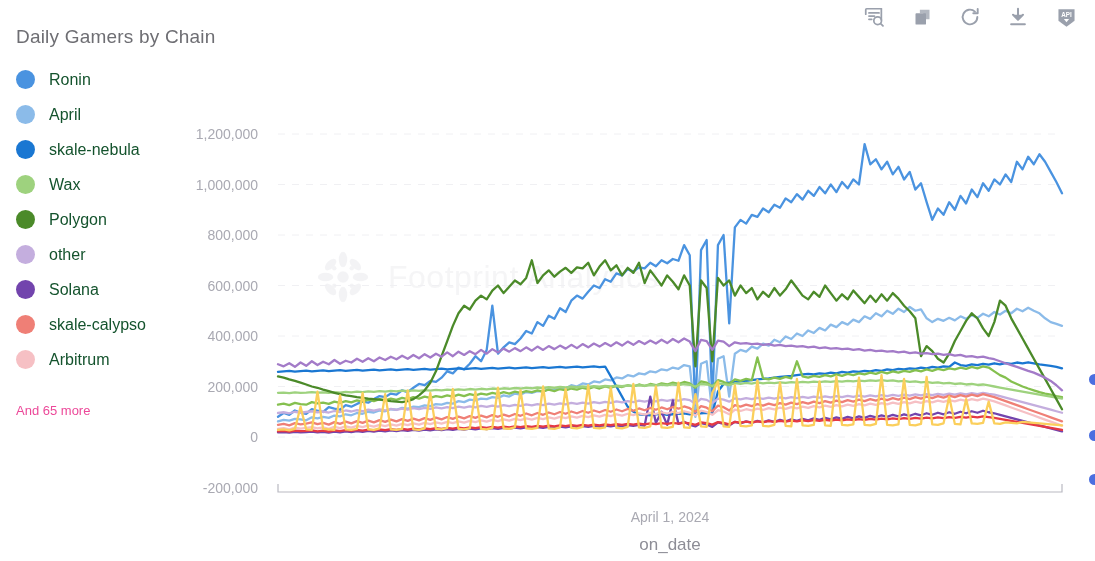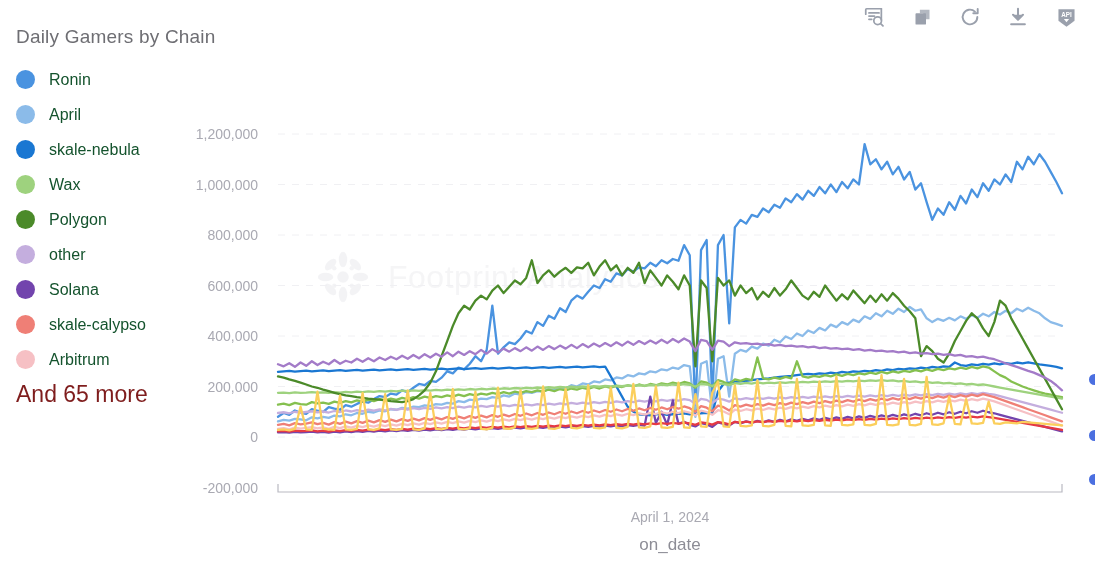--- a/index.html
+++ b/index.html
@@ -20,22 +20,22 @@
     position:absolute;left:16px;top:26px;
     font-size:19px;color:#6e6e73;letter-spacing:.2px;white-space:nowrap;
   }
 
   
   .legend{position:absolute;left:16px;top:62px;width:250px;}
   .legend-item{display:flex;align-items:center;height:35px;cursor:pointer;}
   .legend-dot{width:19px;height:19px;border-radius:50%;flex:0 0 19px;}
   .legend-label{margin-left:14px;font-size:16px;color:#14532d;white-space:nowrap;}
   .legend-more{
-    margin-top:1px;height:32px;display:flex;align-items:center;
-    font-size:23px;color:#7f1d1d;cursor:pointer;white-space:nowrap;
+    margin-top:17px;height:32px;display:flex;align-items:center;
+    font-size:13px;color:#ec4899;cursor:pointer;white-space:nowrap;
   }
 
   
   .plot-wrap{position:absolute;left:0;top:0;width:1095px;height:561px;pointer-events:none;}
   .plot-svg{position:absolute;left:0;top:0;}
 
   .ytick{font-size:14px;fill:#a9a9b2;text-anchor:end;font-family:"Liberation Sans",sans-serif;}
   .xtick{font-size:14px;fill:#a9a9b2;text-anchor:middle;font-family:"Liberation Sans",sans-serif;}
   .xaxis-title{font-size:17px;fill:#8d8d96;text-anchor:middle;font-family:"Liberation Sans",sans-serif;}
 

